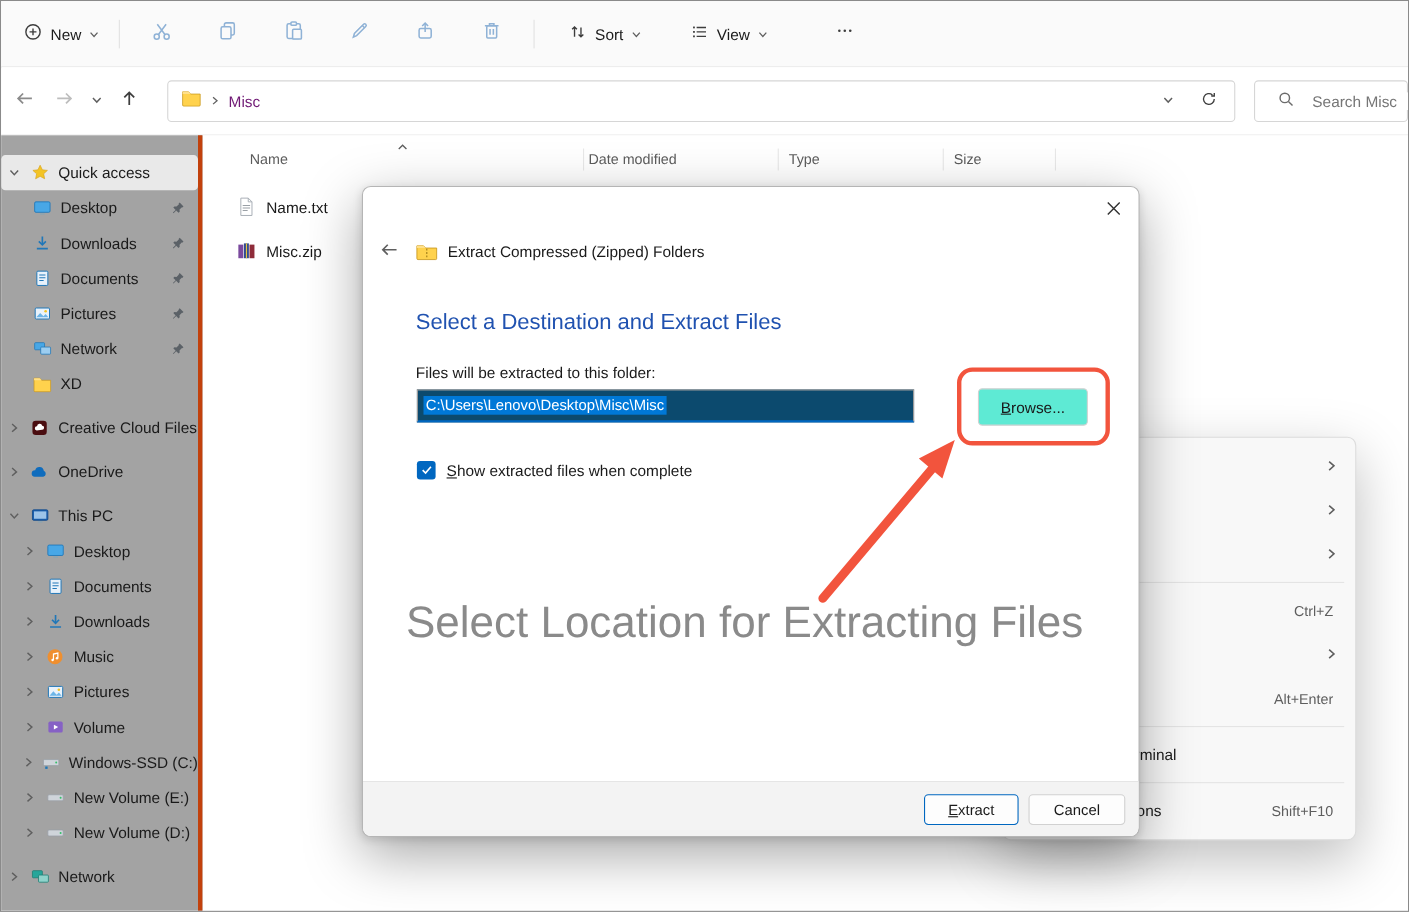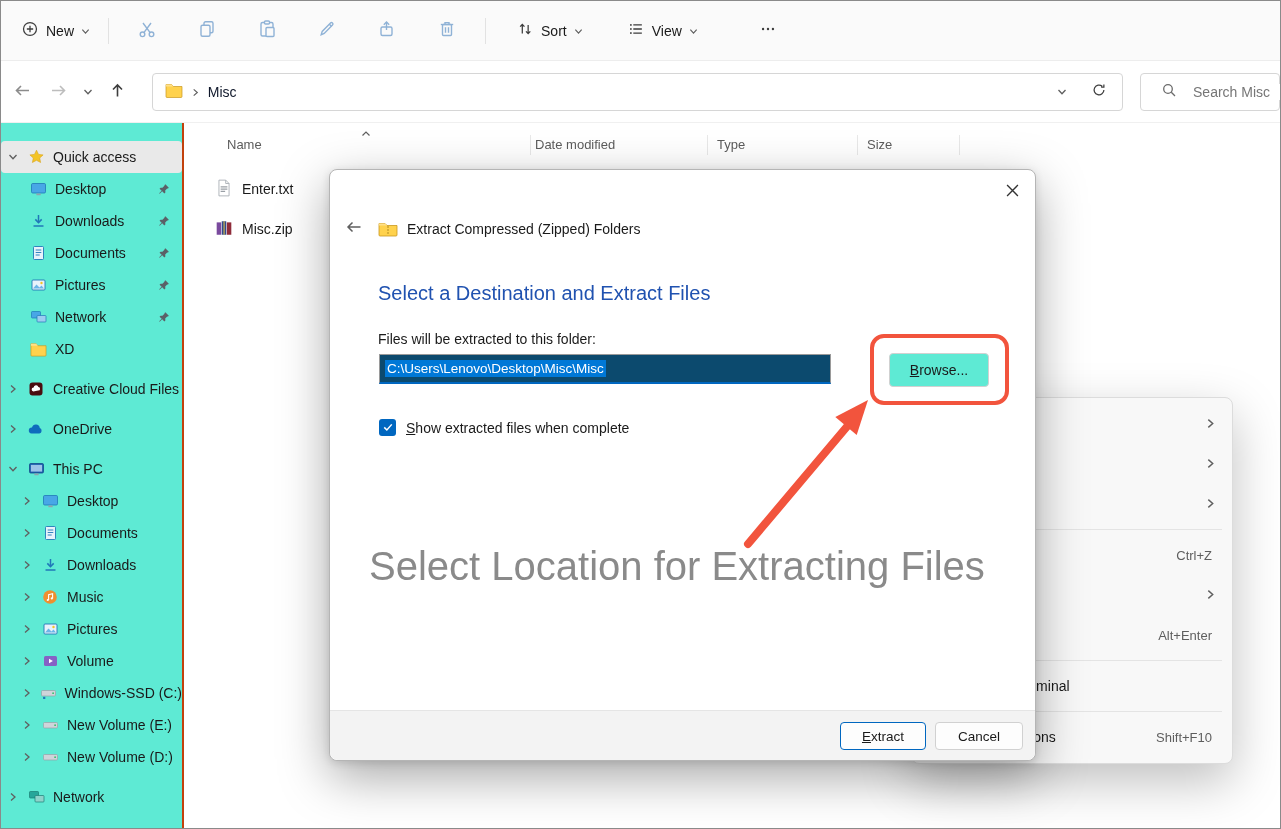--- a/index.html
+++ b/index.html
@@ -26,32 +26,32 @@
 
   
   #navrow { position:absolute; left:0; top:61px; right:0; height:61px;
             background:#fff; display:flex; align-items:center;
             border-bottom:1px solid #f0f0f0; }
   .nav-btn { width:36px; height:36px; display:flex; align-items:center;
              justify-content:center; border-radius:4px; }
   #addressbar { margin-left:16px; width:980px; height:38px; background:#fff;
                 border:1px solid #d6d6d6; border-radius:4px; display:flex;
                 align-items:center; padding:0 8px 0 12px; gap:8px; }
-  .crumb-txt { font-size:14px; color:#0f172a; }
+  .crumb-txt { font-size:14px; color:#701a75; }
   .ab-spacer { flex:1; }
   #searchbox { margin-left:17px; width:140px; height:38px; border:1px solid #d6d6d6;
                border-radius:4px; background:#fff; display:flex; align-items:center;
                gap:16px; padding-left:20px; }
   #searchbox input { border:none; outline:none; width:90px; font-size:14px; color:#1a1a1a; }
   #searchbox input::placeholder { color:#767676; }
 
   
   #sidebar { position:absolute; left:0; top:122px; width:183px; bottom:0;
-             background:#5eead4; padding-top:18px; overflow:hidden;
-             border-right:2px solid #c2410c; }
+             background:#a3a3a3; padding-top:18px; overflow:hidden;
+             border-right:4px solid #c2410c; }
   .sb-row { height:32px; display:flex; align-items:center; gap:7px;
             font-size:14px; color:#1a1a1a; padding-left:6px; border-radius:4px; }
   .sb-row.sel { background:#e9e9e9; }
   .sb-row.gap { margin-top:8px; }
   .sb-row.qa-child { padding-left:27px; }
   .sb-row.pc-child { padding-left:20px; }
   .chev { width:12px; display:flex; justify-content:center; color:#5f5f5f; }
   .sb-icon { width:20px; display:flex; justify-content:center; }
   .sb-label { white-space:nowrap; }
   .pin { margin-left:auto; margin-right:12px; display:flex; }
@@ -571,21 +571,21 @@
       <span class="col-sep" style="left:522px"></span>
       <span class="col-sep" style="left:672px"></span>
       <span class="col-sep" style="left:774px"></span>
     </div>
     <div class="fl-row" style="top:42px">
       <span><svg width="18" height="18" viewBox="0 0 16 16">
             <path d="M3.5 1h6l3 3v11h-9z" fill="#fff" stroke="#a9afb6" stroke-width="0.8"></path>
             <path d="M9.5 1v3h3" fill="none" stroke="#a9afb6" stroke-width="0.8"></path>
             <path d="M5 7h6M5 9h6M5 11h4" stroke="#9aa0a6" stroke-width="0.9"></path>
           </svg></span>
-      <span>Enter.txt</span>
+      <span>Name.txt</span>
     </div>
     <div class="fl-row" style="top:82px">
       <span><svg width="18" height="18" viewBox="0 0 16 16">
             <rect x="1.5" y="3" width="4" height="11" fill="#7a4a9e"></rect>
             <rect x="6" y="2" width="4" height="12" fill="#314a8f"></rect>
             <rect x="7.6" y="2" width="0.9" height="12" fill="#e8c63f"></rect>
             <rect x="10.5" y="3" width="4" height="11" fill="#8f2c3a"></rect>
           </svg></span>
       <span>Misc.zip</span>
     </div>

